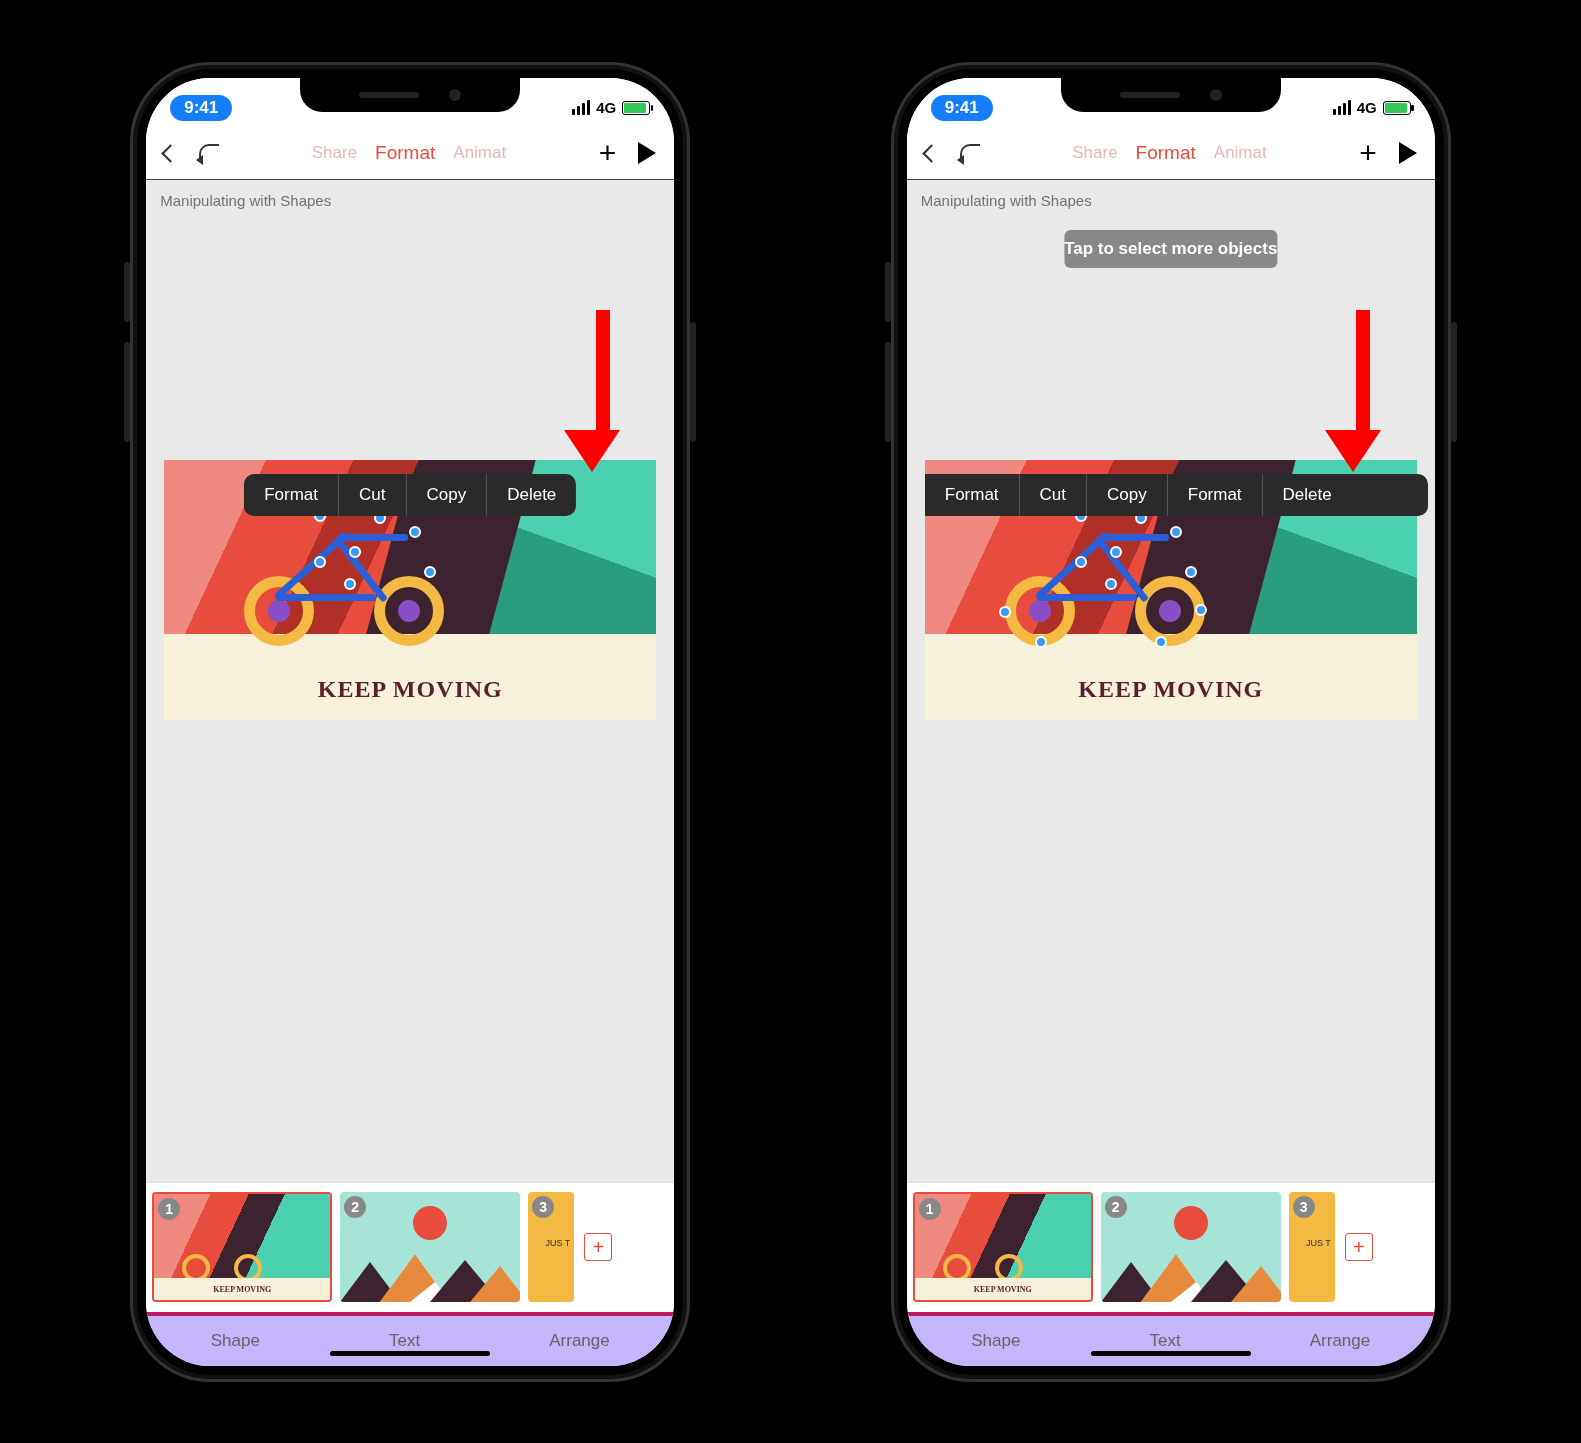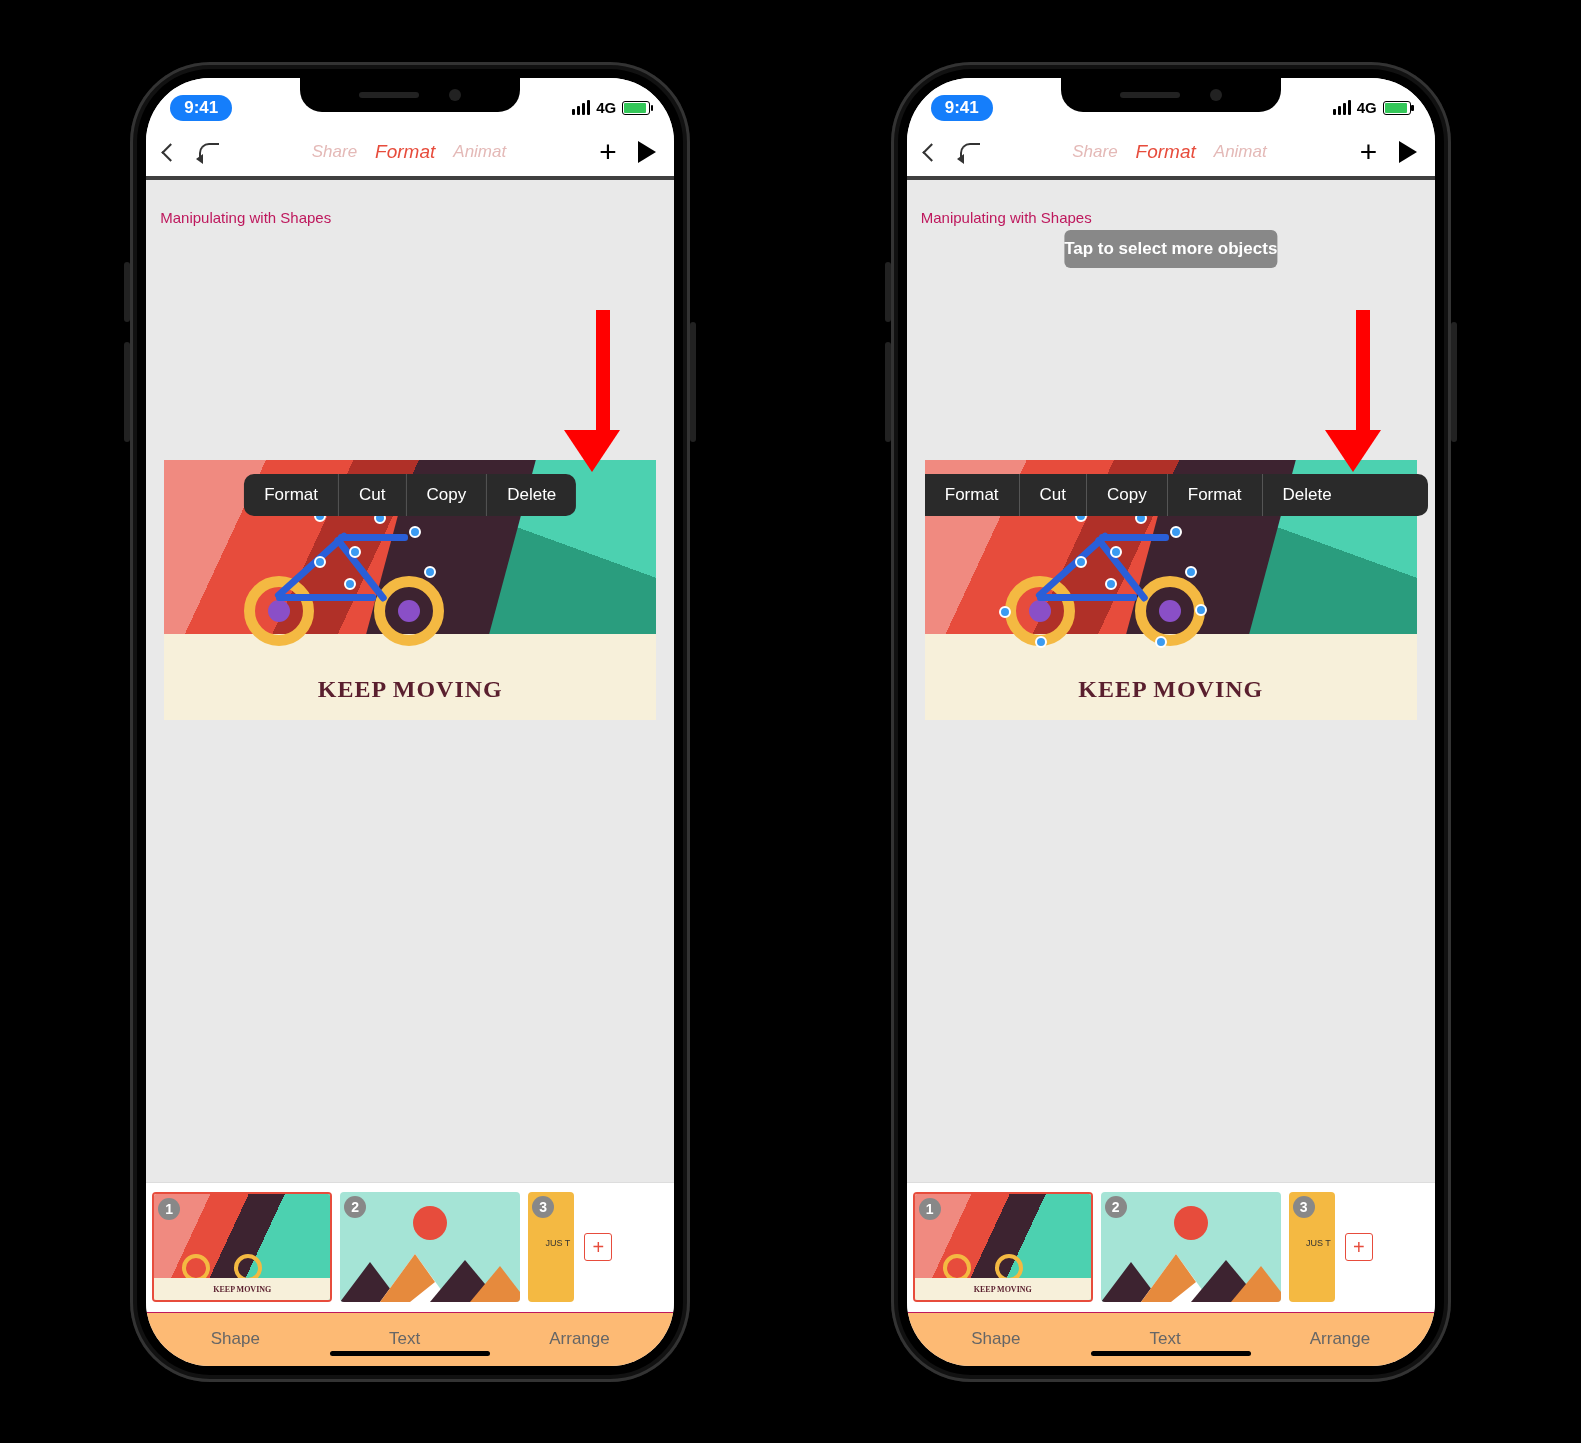--- a/index.html
+++ b/index.html
@@ -80,42 +80,41 @@
   .signal span{ width:3px; background:#000; border-radius:1px;}
   .signal span:nth-child(1){height:6px;} .signal span:nth-child(2){height:9px;}
   .signal span:nth-child(3){height:12px;} .signal span:nth-child(4){height:15px;}
   .battery { width:28px; height:14px; border:1.5px solid #000; border-radius:3px; position:relative;}
   .battery::after{content:"";position:absolute;right:-4px;top:3px;width:2.5px;height:6px;background:#000;border-radius:1px;}
   .battery .fill{position:absolute;left:1px;top:1px;bottom:1px;width:22px;background:#34c759;border-radius:1px;}
 
   .toolbar {
     height: 52px;
     background: #fff;
-    border-bottom: 4px solid #404040;
+    border-bottom: 1px solid #404040;
     display: flex;
     align-items: center;
     justify-content: space-between;
     padding: 0 18px;
-    font-style: italic;
   }
   .tb-left, .tb-right, .tb-center { display:flex; align-items:center; gap:22px;}
   .tb-center { flex:1; justify-content:center; gap:18px; }
   .tb-btn { color:#333; font-size:22px; }
   .tb-faded { color:#e4b9b7; font-size:17px; }
   .tb-active { color:#e74c3c; font-size:19px; font-weight:500;}
   .plus { font-size:30px; font-weight:300; color:#000;}
   .play { width:0;height:0;border-left:18px solid #000;border-top:11px solid transparent;border-bottom:11px solid transparent;}
 
   .canvas-area {
     flex:1;
     background:#e9e9e9;
     position:relative;
     padding:12px 0 0;
   }
-  .slide-label { color:#be185d; font-size:15px; padding:0 14px 8px;margin-top:17px;}
+  .slide-label { color:#737373; font-size:15px; padding:0 14px 8px;}
 
   .tooltip {
     position:absolute;
     left:50%; transform:translateX(-50%);
     top:50px;
     background:#888; color:#fff;
     padding:9px 0; border-radius:6px;
     font-size:17px; font-weight:600;
     z-index:20;
   }
@@ -185,21 +184,21 @@
   .t1bg{position:absolute;inset:0;background:linear-gradient(115deg,#f08a80 0%,#f08a80 25%,#e74c3c 25%,#e74c3c 42%,#3d2330 42%,#3d2330 58%,#4cd1b0 58%);}
   .t1band{position:absolute;left:0;right:0;bottom:0;height:22px;background:#f7f0da;display:flex;align-items:center;justify-content:center;font-size:8px;font-weight:700;color:#5a1f2e;font-family:Georgia,serif;}
   .t1bike{position:absolute;left:28px;bottom:18px;width:80px;height:50px;}
   .t1bike .w{position:absolute;bottom:0;width:28px;height:28px;border:4px solid #f4b942;border-radius:50%;}
   .t1bike .w.l{left:0;} .t1bike .w.r{right:0;}
   .t2sun{position:absolute;left:50%;top:14px;width:34px;height:34px;background:#e74c3c;border-radius:50%;transform:translateX(-50%);}
   .t2mtn{position:absolute;left:0;right:0;bottom:0;height:60px;}
   .t3txt{position:absolute;right:4px;top:42%;font-size:9px;color:#333;text-align:right;line-height:1.2;}
   .addslide{width:28px;height:28px;border:1.5px solid #e74c3c;border-radius:3px;display:flex;align-items:center;justify-content:center;color:#e74c3c;font-size:20px;font-weight:400;flex-shrink:0;margin-left:2px;}
 
-  .bottombar{height:54px;background:#fdba74;display:flex;justify-content:space-around;align-items:center;border-top:1px solid #be185d;}
+  .bottombar{height:54px;background:#c4b5fd;display:flex;justify-content:space-around;align-items:center;border-top:4px solid #be185d;}
   .bb-item{color:#666;font-size:17px;}
   .homebar{position:absolute;bottom:10px;left:50%;transform:translateX(-50%);width:160px;height:5px;background:#000;border-radius:3px;}
 
   .chevron-left{display:inline-block;width:13px;height:13px;border-left:2.5px solid #333;border-bottom:2.5px solid #333;transform:rotate(45deg);}
   .undo-icon{display:inline-block;width:20px;height:16px;border:2.5px solid #333;border-right:none;border-bottom:none;border-top-left-radius:10px;position:relative;}
   .undo-icon::after{content:"";position:absolute;left:-5px;top:9px;width:0;height:0;border-right:7px solid #333;border-top:5px solid transparent;border-bottom:5px solid transparent;}
 </style>
 </head>
 <body>
 

